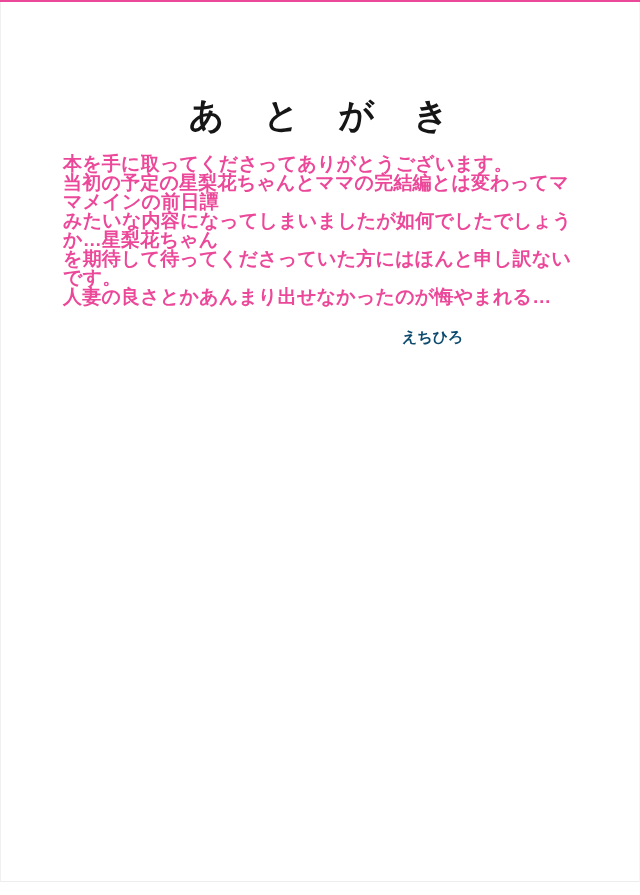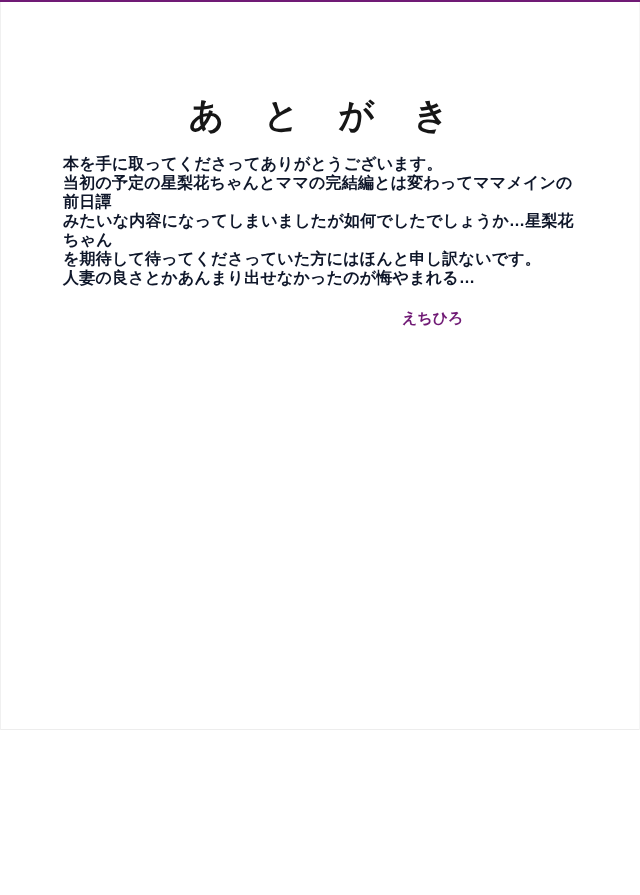--- a/index.html
+++ b/index.html
@@ -3,24 +3,24 @@
 <meta charset="utf-8">
 <style>
   html, body {
     margin: 0;
     padding: 0;
     background: #ffffff;
   }
   .page {
     position: relative;
     width: 640px;
-    height: 730px;
+    height: 882px;
     box-sizing: border-box;
     background: #ffffff;
-    border-top: 2px solid #701a75;
+    border-top: 2px solid #ec4899;
     box-shadow: inset 1px 0 0 #f0f0f0, inset -1px 0 0 #f5f5f5, inset 0 -1px 0 #ededed;
     overflow: hidden;
     color: #1e1e1e;
     font-family: "Liberation Sans", "DejaVu Sans", sans-serif;
   }
   .page-title {
     margin: 94px 0 0 0;
     text-align: center;
     font-family: "DejaVu Serif", "Liberation Serif", serif;
     font-weight: 700;
@@ -29,34 +29,34 @@
     letter-spacing: 2px;
     color: #161616;
     white-space: pre;
   }
   .body-text {
     margin-top: 20px;
     padding: 0 58px 0 63px;
   }
   .body-text p {
     margin: 0 0 9px 0;
-    font-size: 16px;
+    font-size: 19px;
     line-height: 19px;
     font-weight: 700;
     letter-spacing: 0.2px;
     white-space: pre-line;
-    color: #0f172a;
+    color: #ec4899;
   }
   .signature {
     margin-top: 21px;
     padding-left: 402px;
     font-size: 15px;
     line-height: 19px;
     font-weight: 700;
-    color: #701a75;
+    color: #0c4a6e;
   }
 </style>
 </head>
 <body>
 
 <div class="page">
 
   <h1 class="page-title">あ　と　が　き</h1>
 
   <div class="body-text">

